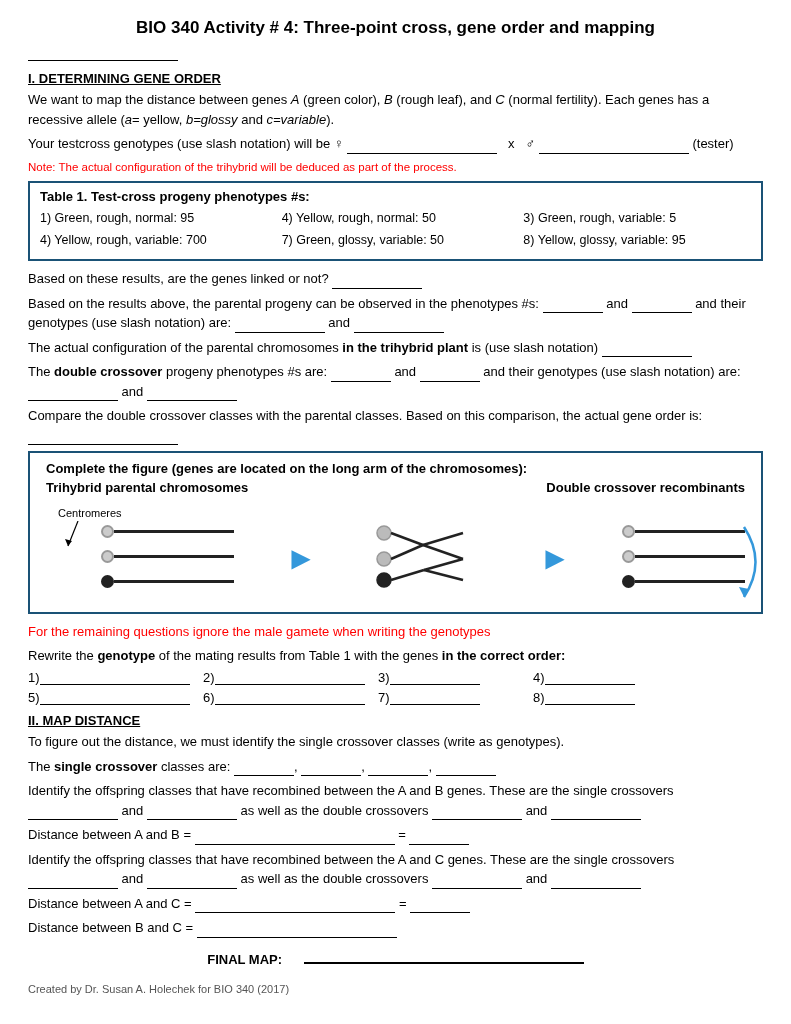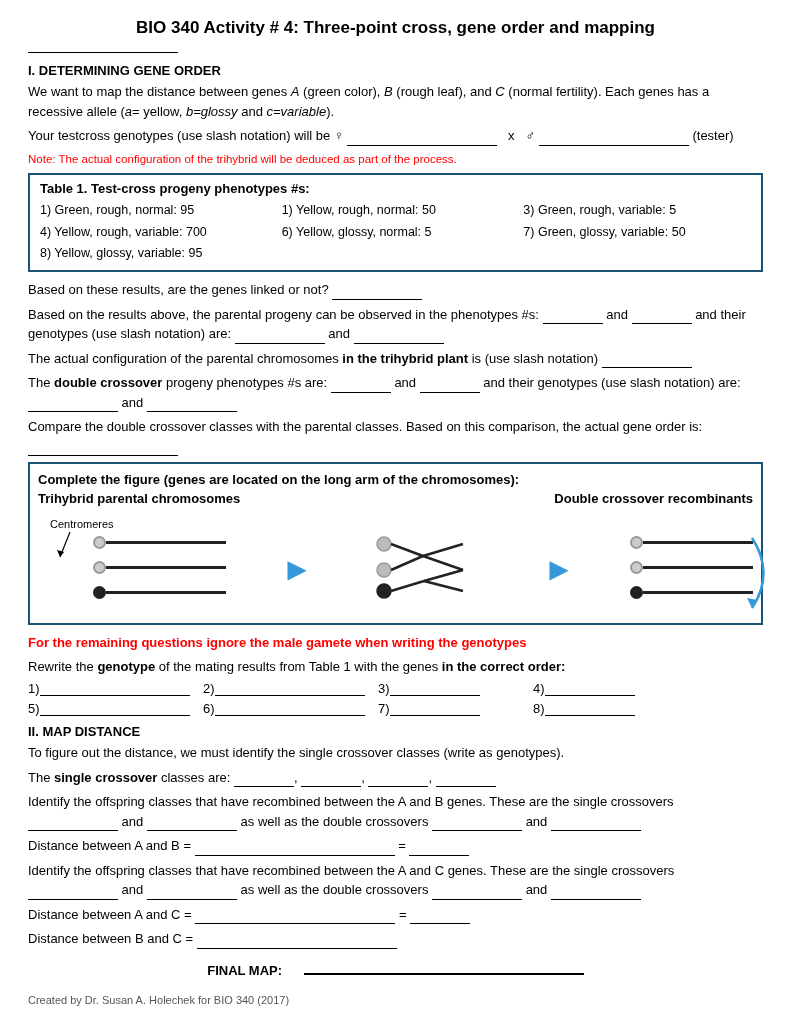--- a/index.html
+++ b/index.html
@@ -9,28 +9,30 @@
       background: #fff;
       color: #000;
       width: 791px;
       min-height: 1024px;
       padding: 18px 28px 18px 28px;
     }
     h1.title {
       text-align: center;
       font-size: 17px;
       font-weight: bold;
+      margin-bottom: 8px;
     }
     .name-line {
       font-size: 13px;
       margin-bottom: 10px;
     }
     .section-header {
       font-weight: bold;
       font-size: 13px;
+      text-decoration: underline;
       margin-bottom: 4px;
     }
     p {
       margin-bottom: 5px;
       line-height: 1.5;
     }
     .red-note {
       color: red;
       font-size: 11.5px;
     }
@@ -78,21 +80,21 @@
     }
     .blank-xlong {
       display: inline-block;
       border-bottom: 1px solid #000;
       min-width: 200px;
       height: 14px;
       vertical-align: bottom;
     }
     .figure-box {
       border: 2px solid #1a5276;
-      padding: 8px 8px;
+      padding: 8px 16px;
       margin-bottom: 8px;
       margin-top: 6px;
     }
     .figure-title {
       font-weight: bold;
       font-size: 13px;
       margin-bottom: 4px;
     }
     .figure-subtitle-row {
       display: flex;
@@ -105,21 +107,21 @@
       font-size: 13px;
     }
     .fig-right-label {
       font-weight: bold;
       font-size: 13px;
       text-align: right;
       max-width: 240px;
     }
     .red-bold {
       color: red;
-      font-weight: bold;
+      font-weight: normal;
       font-size: 13px;
       margin-bottom: 4px;
     }
     .footer {
       font-size: 11px;
       color: #555;
       margin-top: 12px;
     }
   </style>
 </head>
@@ -147,24 +149,23 @@
   <span class="blank-long"></span>
   <span>(tester)</span>
 </p>
 
 <p class="red-note">Note: The actual configuration of the trihybrid will be deduced as part of the process.</p>
 
 <div class="table-box">
   <div class="table-title">Table 1. Test-cross progeny phenotypes #s:</div>
   <div class="table-grid">
     <div class="table-cell">1) Green, rough, normal: 95</div>
-    <div class="table-cell">1) Yellow, rough, normal: 50</div>
+    <div class="table-cell">4) Yellow, rough, normal: 50</div>
     <div class="table-cell">3) Green, rough, variable: 5</div>
     <div class="table-cell">4) Yellow, rough, variable: 700</div>
-    <div class="table-cell">6) Yellow, glossy, normal: 5</div>
     <div class="table-cell">7) Green, glossy, variable: 50</div>
     <div class="table-cell">8) Yellow, glossy, variable: 95</div>
     <div class="table-cell"></div>
   </div>
 </div>
 
 <p>
   <span>Based on these results, are the genes linked or not?</span>
   <span class="blank-medium"></span>
 </p>

